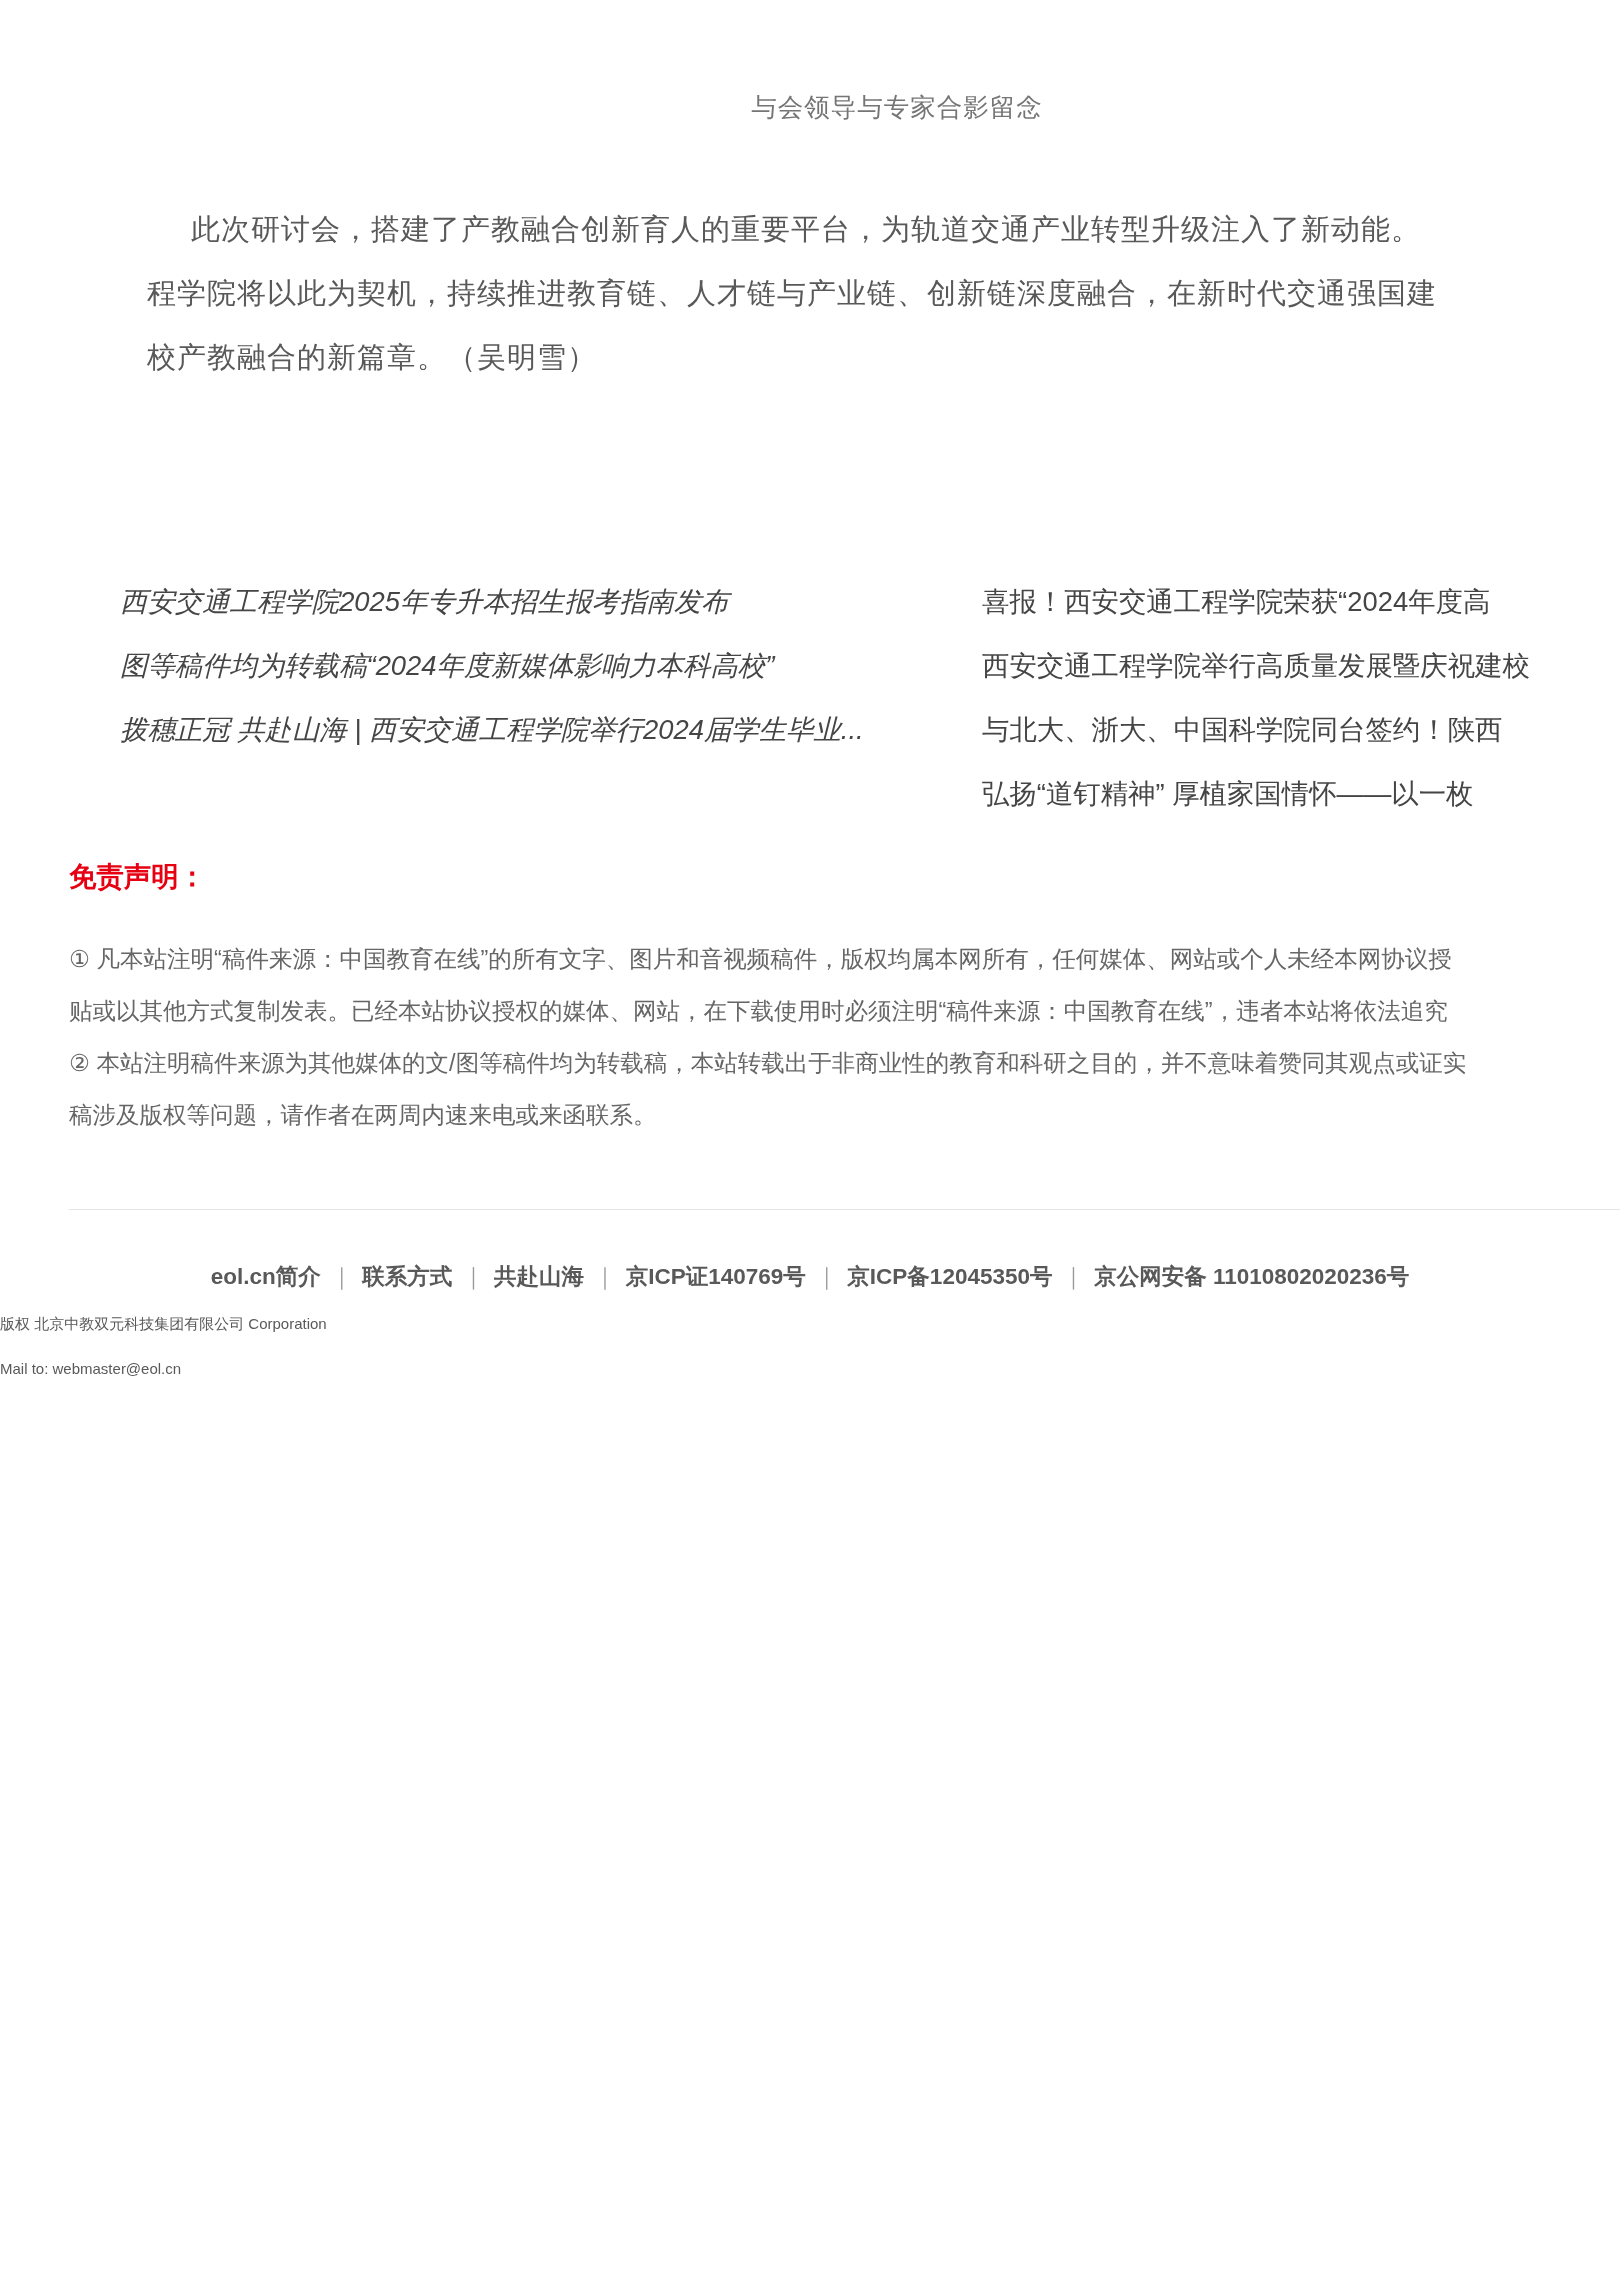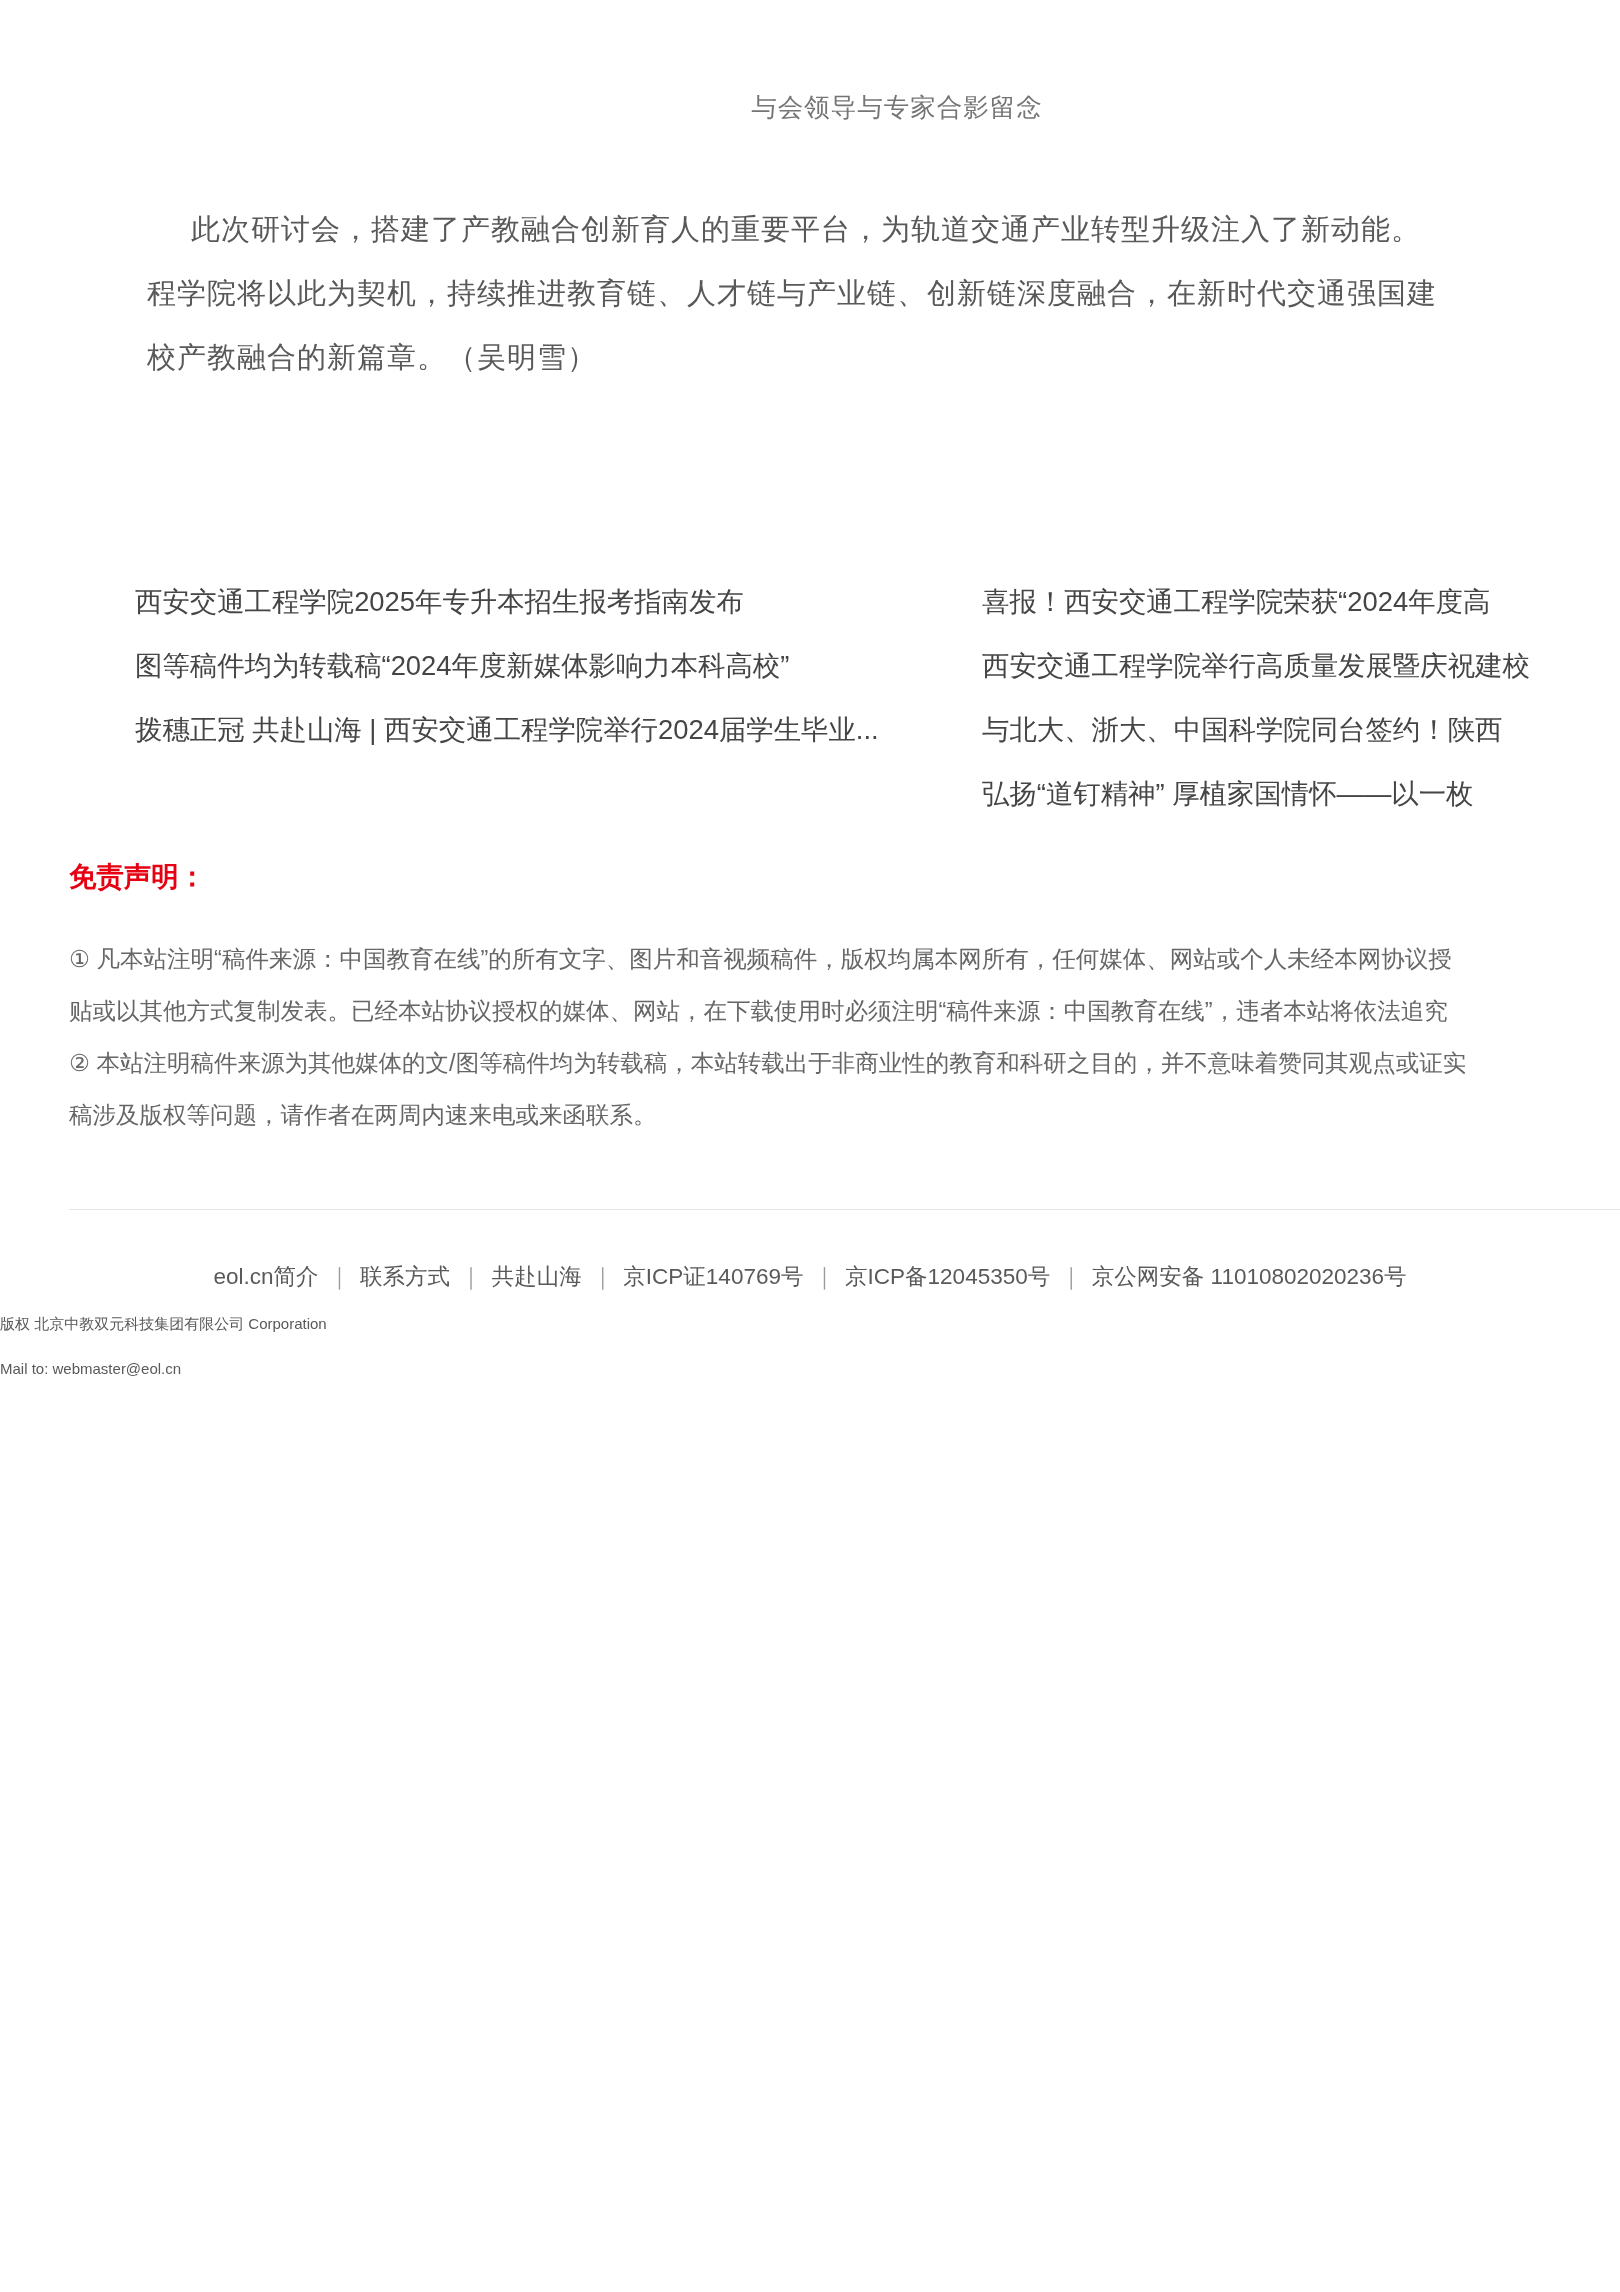--- a/index.html
+++ b/index.html
@@ -39,21 +39,21 @@
   .para .line { white-space: nowrap; }
   .para .line.indent { text-indent: 44px; }
 
   
   .news-col {
     position: absolute;
     top: 570px;
     font-size: 27.4px;
     color: #454545;
   }
-  .news-col.left  { left: 135px;  width: 843px; }
+  .news-col.left  { left: 120px;  width: 843px; font-style: italic; }
   .news-col.right { left: 982px; width: 814px; }
   .news-item {
     height: 64px;
     line-height: 64px;
     white-space: nowrap;
     overflow: hidden;
     cursor: pointer;
   }
 
   
@@ -91,21 +91,21 @@
   .footer-links {
     position: absolute;
     top: 1257px;
     left: 0;
     width: 1620px;
     text-align: center;
     font-size: 22.5px;
     line-height: 39px;
     color: #595959;
   }
-  .footer-links .flink { cursor: pointer; }
+  .footer-links .flink { cursor: pointer; font-weight: bold; }
   .footer-links .sep { margin: 0 9.8px; color: #9a9a9a; }
   .footer-copy, .footer-mail {
     position: absolute;
     left: 0;
     width: 1620px;
     text-align: left;
     font-size: 15px;
     line-height: 35px;
     color: #595959;
   }

